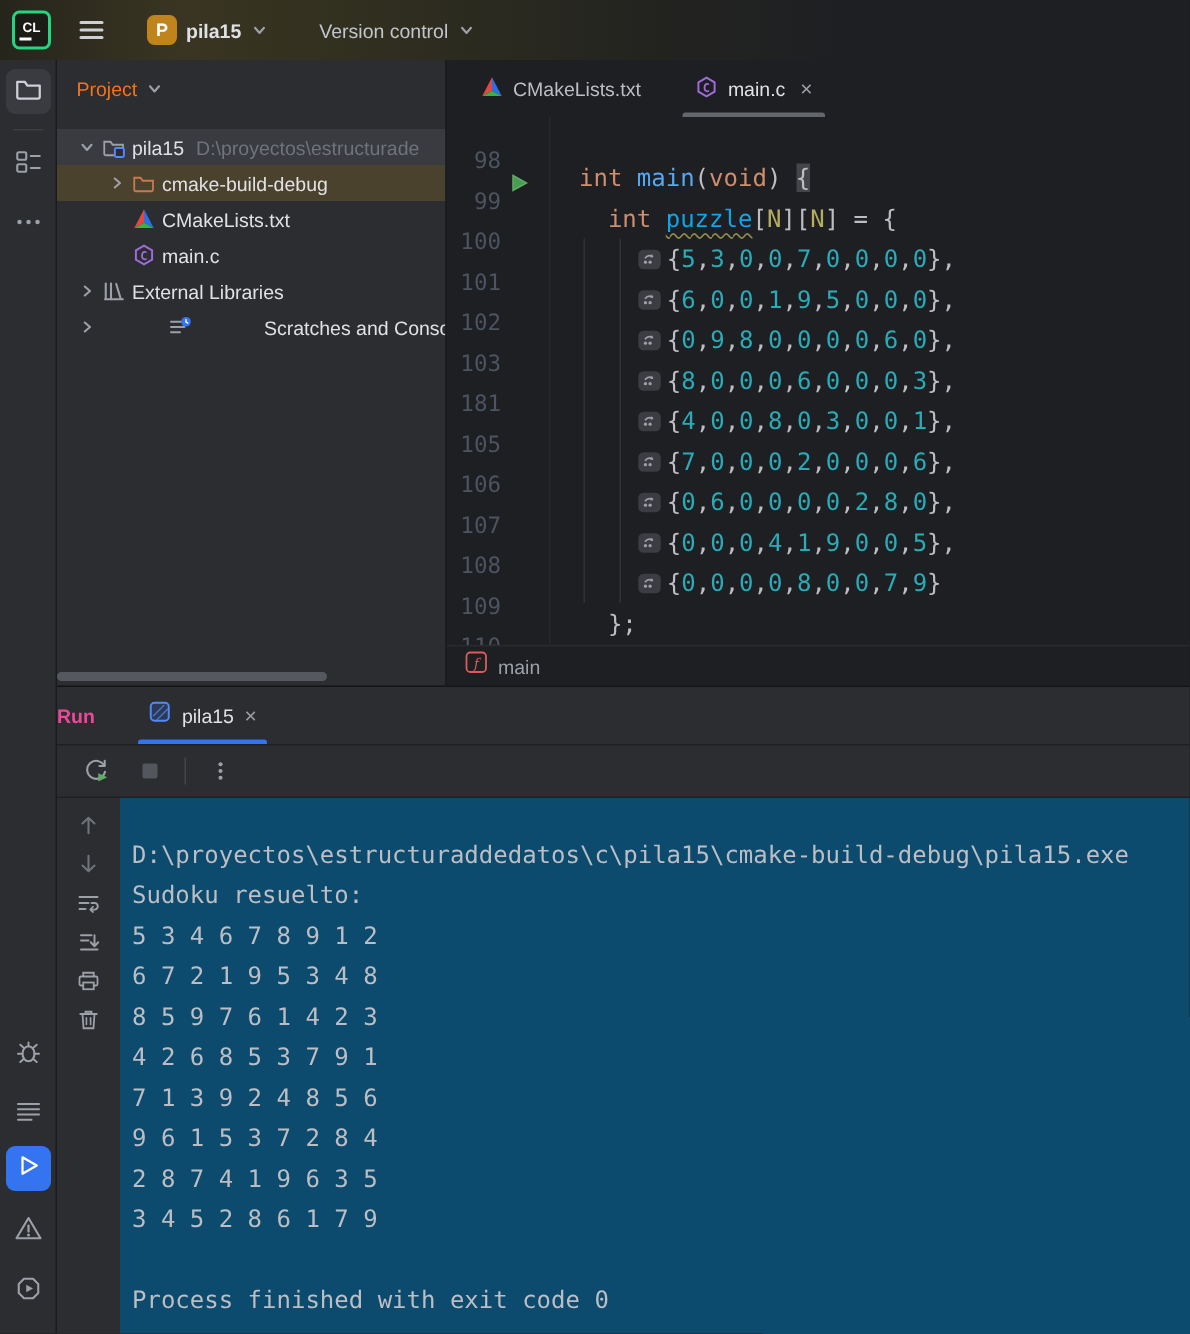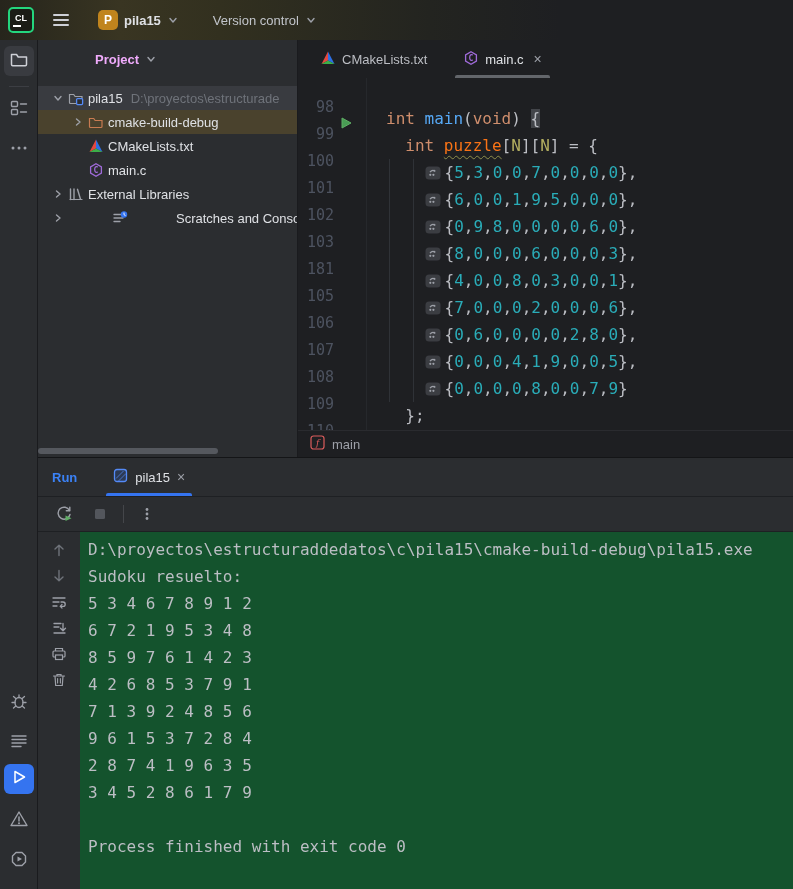--- a/index.html
+++ b/index.html
@@ -31,21 +31,21 @@
     border-right:1px solid #1A1B1E; }
   .stripe-btn { position:absolute; left:4px; width:30px; height:30px; border-radius:6px;
     display:flex; align-items:center; justify-content:center; cursor:pointer; }
   .stripe-btn.sel-grey { background:#393B40; }
   .stripe-btn.sel-blue { background:#3574F0; }
   .stripe-div { position:absolute; left:9px; width:20px; height:1px; background:#3c3e43; }
 
   
   #project-panel { position:absolute; left:38px; top:40px; width:259px; height:417px; background:#2B2D30; }
   #project-header { height:38px; display:flex; align-items:center; gap:6px; padding-left:13px; cursor:pointer; }
-  #project-header .ttl { color:#f0abfc; font-size:13px; font-weight:700;margin-left:44px; }
+  #project-header .ttl { color:#f97316; font-size:13px; font-weight:400; }
   #tree { position:absolute; top:46px; left:0; right:0; }
   .tree-row { height:24px; display:flex; align-items:center; font-size:13px; white-space:nowrap;
     overflow:hidden; cursor:pointer; }
   .tree-row.hl-grey { background:#393B40; }
   .tree-row.hl-olive { background:#4A422D; }
   .tree-row .tchev { width:16px; height:16px; flex:0 0 16px; display:flex; align-items:center; justify-content:center; }
   .tree-row .ticon { width:16px; height:16px; flex:0 0 16px; margin:0 4px 0 2px; display:flex; align-items:center; justify-content:center; }
   .tree-row .tlabel { color:#DFE1E5; }
   .tree-row .tpath { color:#6F737A; margin-left:8px; }
   #proj-hscroll { position:absolute; left:0; bottom:3px; width:180px; height:6px; border-radius:3px;
@@ -67,50 +67,50 @@
   .gutter-sep { position:absolute; left:68px; top:0; bottom:0; width:1px; background:#26282C; }
   .indent-guide { position:absolute; width:1px; background:#2F3237; }
   .code-line { position:relative; height:27px; line-height:27px; }
   .ln { position:absolute; left:0; width:36px; text-align:right; color:#4D5360;
     font-family:"DejaVu Sans Mono", monospace; font-size:15px;margin-top:16px; }
   .run-arrow { position:absolute; left:41px; top:6px; cursor:pointer; }
   .code-text { position:absolute; left:88px; top:0; white-space:pre;
     font-family:"DejaVu Sans Mono", monospace; font-size:16px; }
   .tok-kw{ color:#CF8E6D; } .tok-fn{ color:#56A8F5; } .tok-pl{ color:#BCBEC4; }
   .tok-mac{ color:#B3AE60; } .tok-num{ color:#2AACB8; }
-  .tok-warn{ color:#f97316; text-decoration:underline wavy #8F8F4B 1px; text-underline-offset:4px; }
+  .tok-warn{ color:#0ea5e9; text-decoration:underline wavy #8F8F4B 1px; text-underline-offset:4px; }
   .tok-brace{ color:#BCBEC4; background:#43454A; }
   .inlay-badge { display:inline-block; vertical-align:-2px; margin-right:4px; cursor:pointer; }
 
   #breadcrumbs { position:absolute; left:0; right:0; bottom:0; height:27px; border-top:1px solid #2A2B2F;
     display:flex; align-items:center; gap:7px; padding-left:12px; background:#1E1F22; cursor:pointer; }
   #breadcrumbs .bc-label { font-size:13px; color:#9DA0A8; }
 
   
   #run-panel { position:absolute; left:38px; top:457px; width:755px; height:432px; background:#2B2D30;
     border-top:1px solid #141517; }
   #run-header { height:39px; display:flex; align-items:stretch; border-bottom:1px solid #1E2023; }
-  #run-title { align-self:center; margin-left:14px; font-size:13px; font-weight:700; color:#3b82f6; }
+  #run-title { align-self:center; font-size:13px; font-weight:700; color:#ec4899; }
   #run-tab { position:relative; margin-left:26px; display:flex; align-items:center; gap:7px;
     padding:0 10px; cursor:pointer; }
   #run-tab .rt-label { font-size:13px; color:#DFE1E5; }
   #run-tab .close { color:#9DA0A8; font-size:14px; }
   #run-tab .underline { position:absolute; left:3px; right:3px; bottom:0; height:3px;
     background:#3574F0; border-radius:2px 2px 0 0; }
   #run-toolbar { height:35px; display:flex; align-items:center; gap:10px; padding-left:13px;
     border-bottom:1px solid #1E2023; }
   .tool-btn { width:26px; height:26px; border-radius:4px; display:flex; align-items:center;
     justify-content:center; cursor:pointer; }
   .tool-sep { width:1px; height:18px; background:#44464A; }
   #run-body { position:absolute; top:74px; bottom:0; left:0; right:0; }
   #console-gutter { position:absolute; left:0; top:0; bottom:0; width:42px; background:#2B2D30; }
   .cg-btn { position:absolute; left:8px; width:26px; height:24px; display:flex; align-items:center;
     justify-content:center; cursor:pointer; }
-  #console { position:absolute; left:42px; top:0; right:0; bottom:0; background:#14532d;
-    padding:4px 0 0 8px; cursor:text; }
+  #console { position:absolute; left:42px; top:0; right:0; bottom:0; background:#0c4a6e;
+    padding:24px 0 0 8px; cursor:text; }
   .console-line { height:27px; line-height:27px; white-space:pre;
     font-family:"DejaVu Sans Mono", monospace; font-size:16px; color:#BCBEC4; }
 </style>
 </head>
 <body>
 
 <div id="titlebar">
   <div id="app-logo">
     <span class="cl">CL</span>
     <span class="dash"></span>

